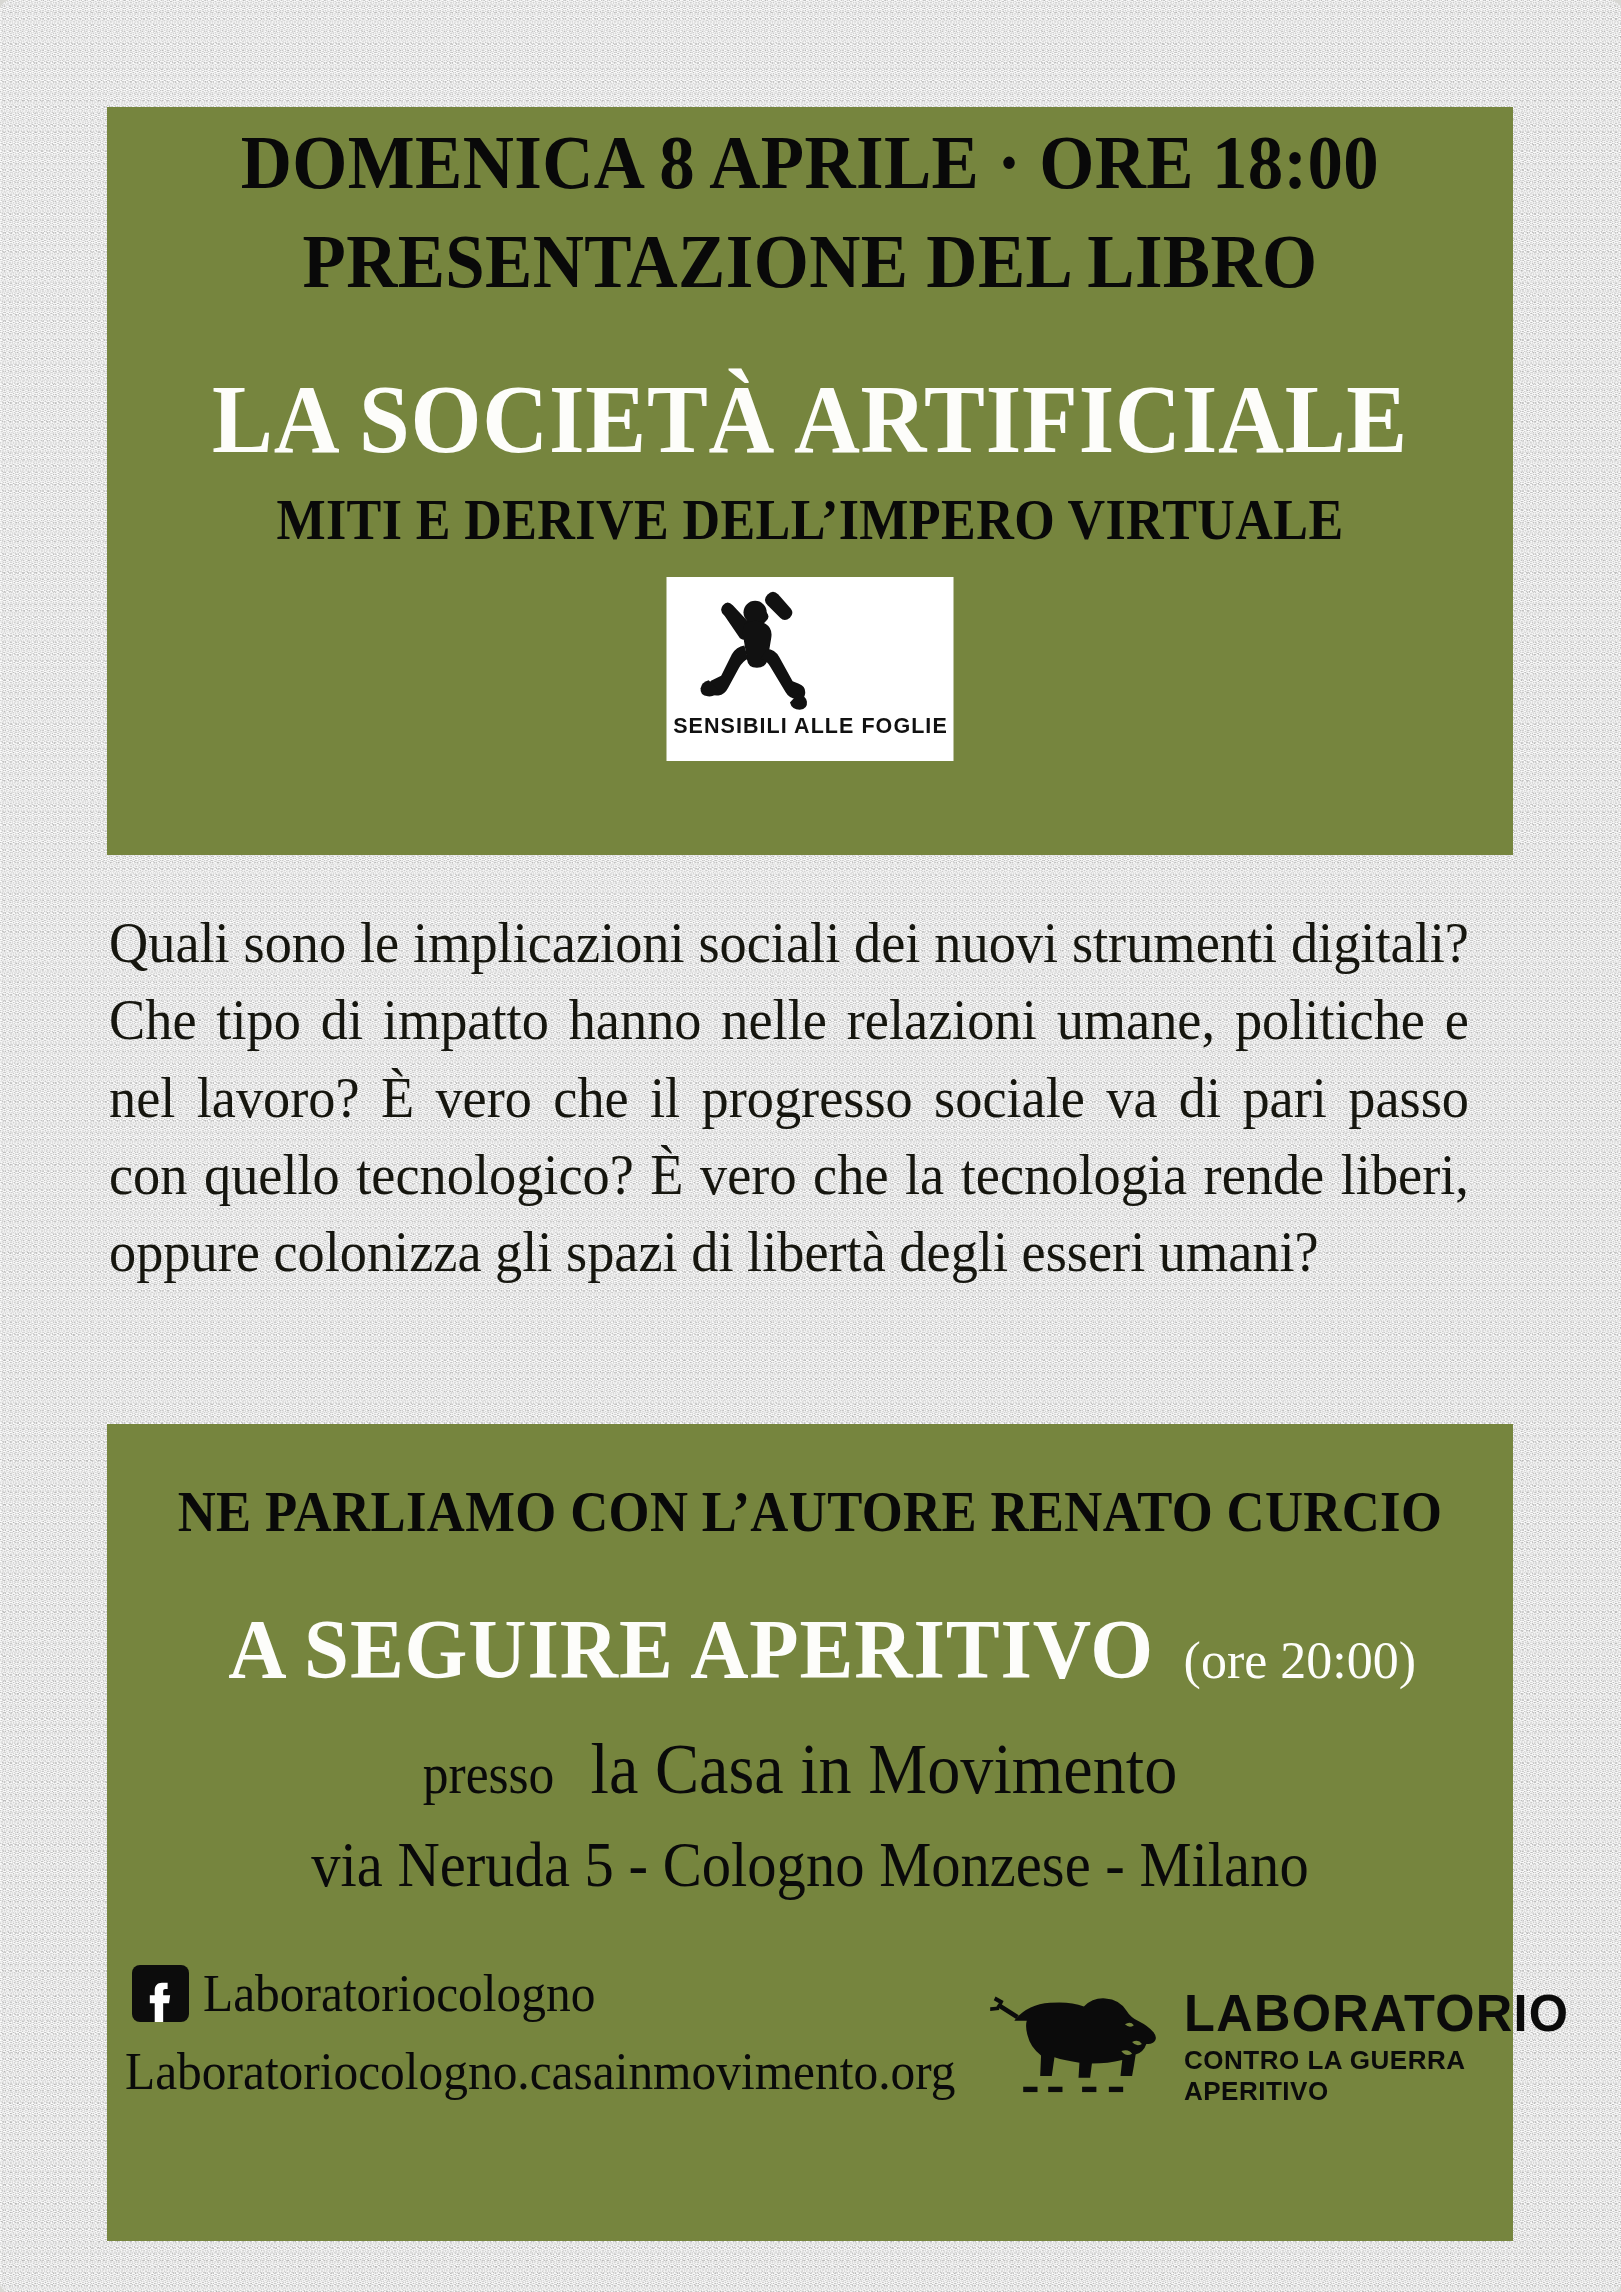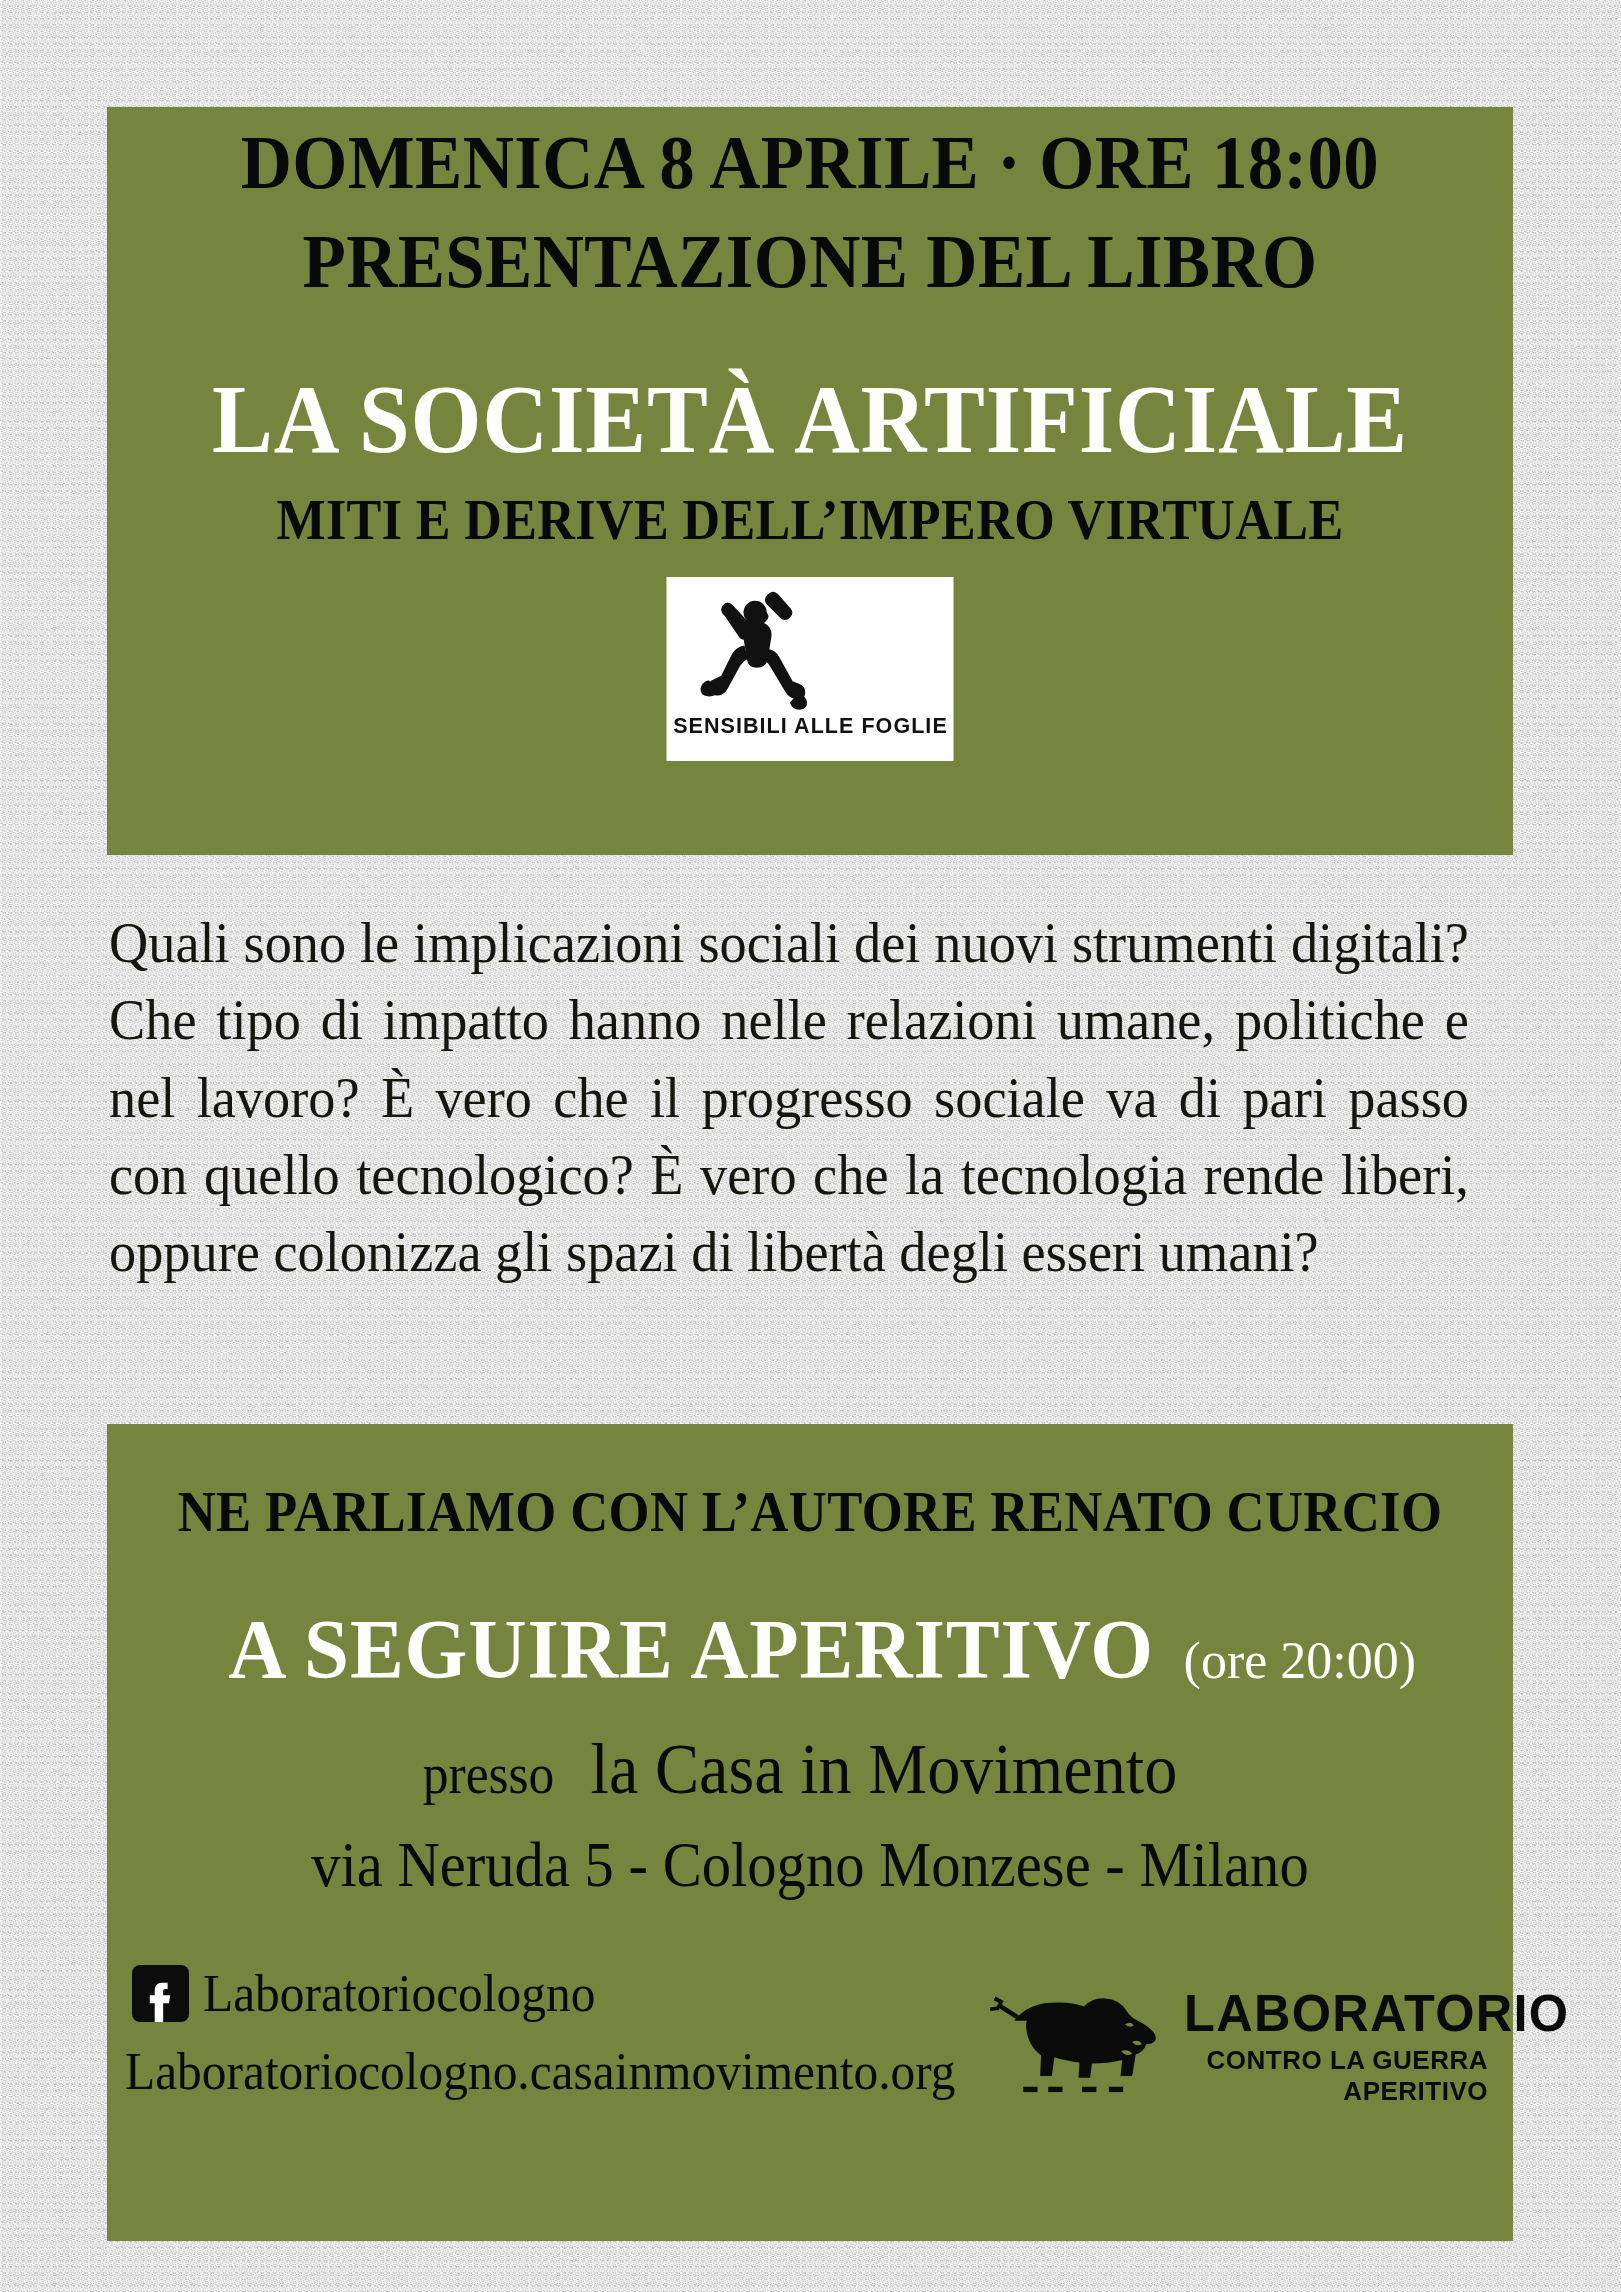--- a/index.html
+++ b/index.html
@@ -7,20 +7,21 @@
     padding: 0;
     background: #d8d8d4;
   }
   #poster {
     position: relative;
     width: 1621px;
     height: 2293px;
     overflow: hidden;
     background-color: #e9e9e5;
     font-family: "Liberation Serif", "DejaVu Serif", serif;
+    border-radius: 12px;
   }
   
   #paper-texture {
     position: absolute;
     inset: 0;
     background-color: #ececeb;
     background-image:
       repeating-linear-gradient(12deg, rgba(255,255,255,0.9) 0 0.9px, rgba(150,150,150,0.30) 0.9px 1.8px, rgba(255,255,255,0.85) 1.8px 2.7px, rgba(120,120,120,0.18) 2.7px 3.6px),
       repeating-linear-gradient(104deg, rgba(255,255,255,0.9) 0 0.9px, rgba(140,140,140,0.28) 0.9px 1.8px, rgba(255,255,255,0.8) 1.8px 2.7px, rgba(110,110,110,0.16) 2.7px 4.5px),
       repeating-linear-gradient(58deg, rgba(255,255,255,0.6) 0 1.8px, rgba(130,130,130,0.14) 1.8px 2.7px),
@@ -225,21 +226,20 @@
     white-space: nowrap;
   }
 
   
   #laboratorio-logo {
     position: absolute;
     top: 548px;
     left: 882px;
     width: 502px;
     height: 143px;
-    text-align: right;
   }
   #rhino-icon { position: absolute; left: 0; top: 12.5px; width: 188px; height: 116px; }
   #lab-text-wrap {
     position: absolute;
     left: 195px;
     top: 16px;
     width: 304px;
   }
   #lab-title {
     font-family: "Liberation Sans", "DejaVu Sans", sans-serif;

